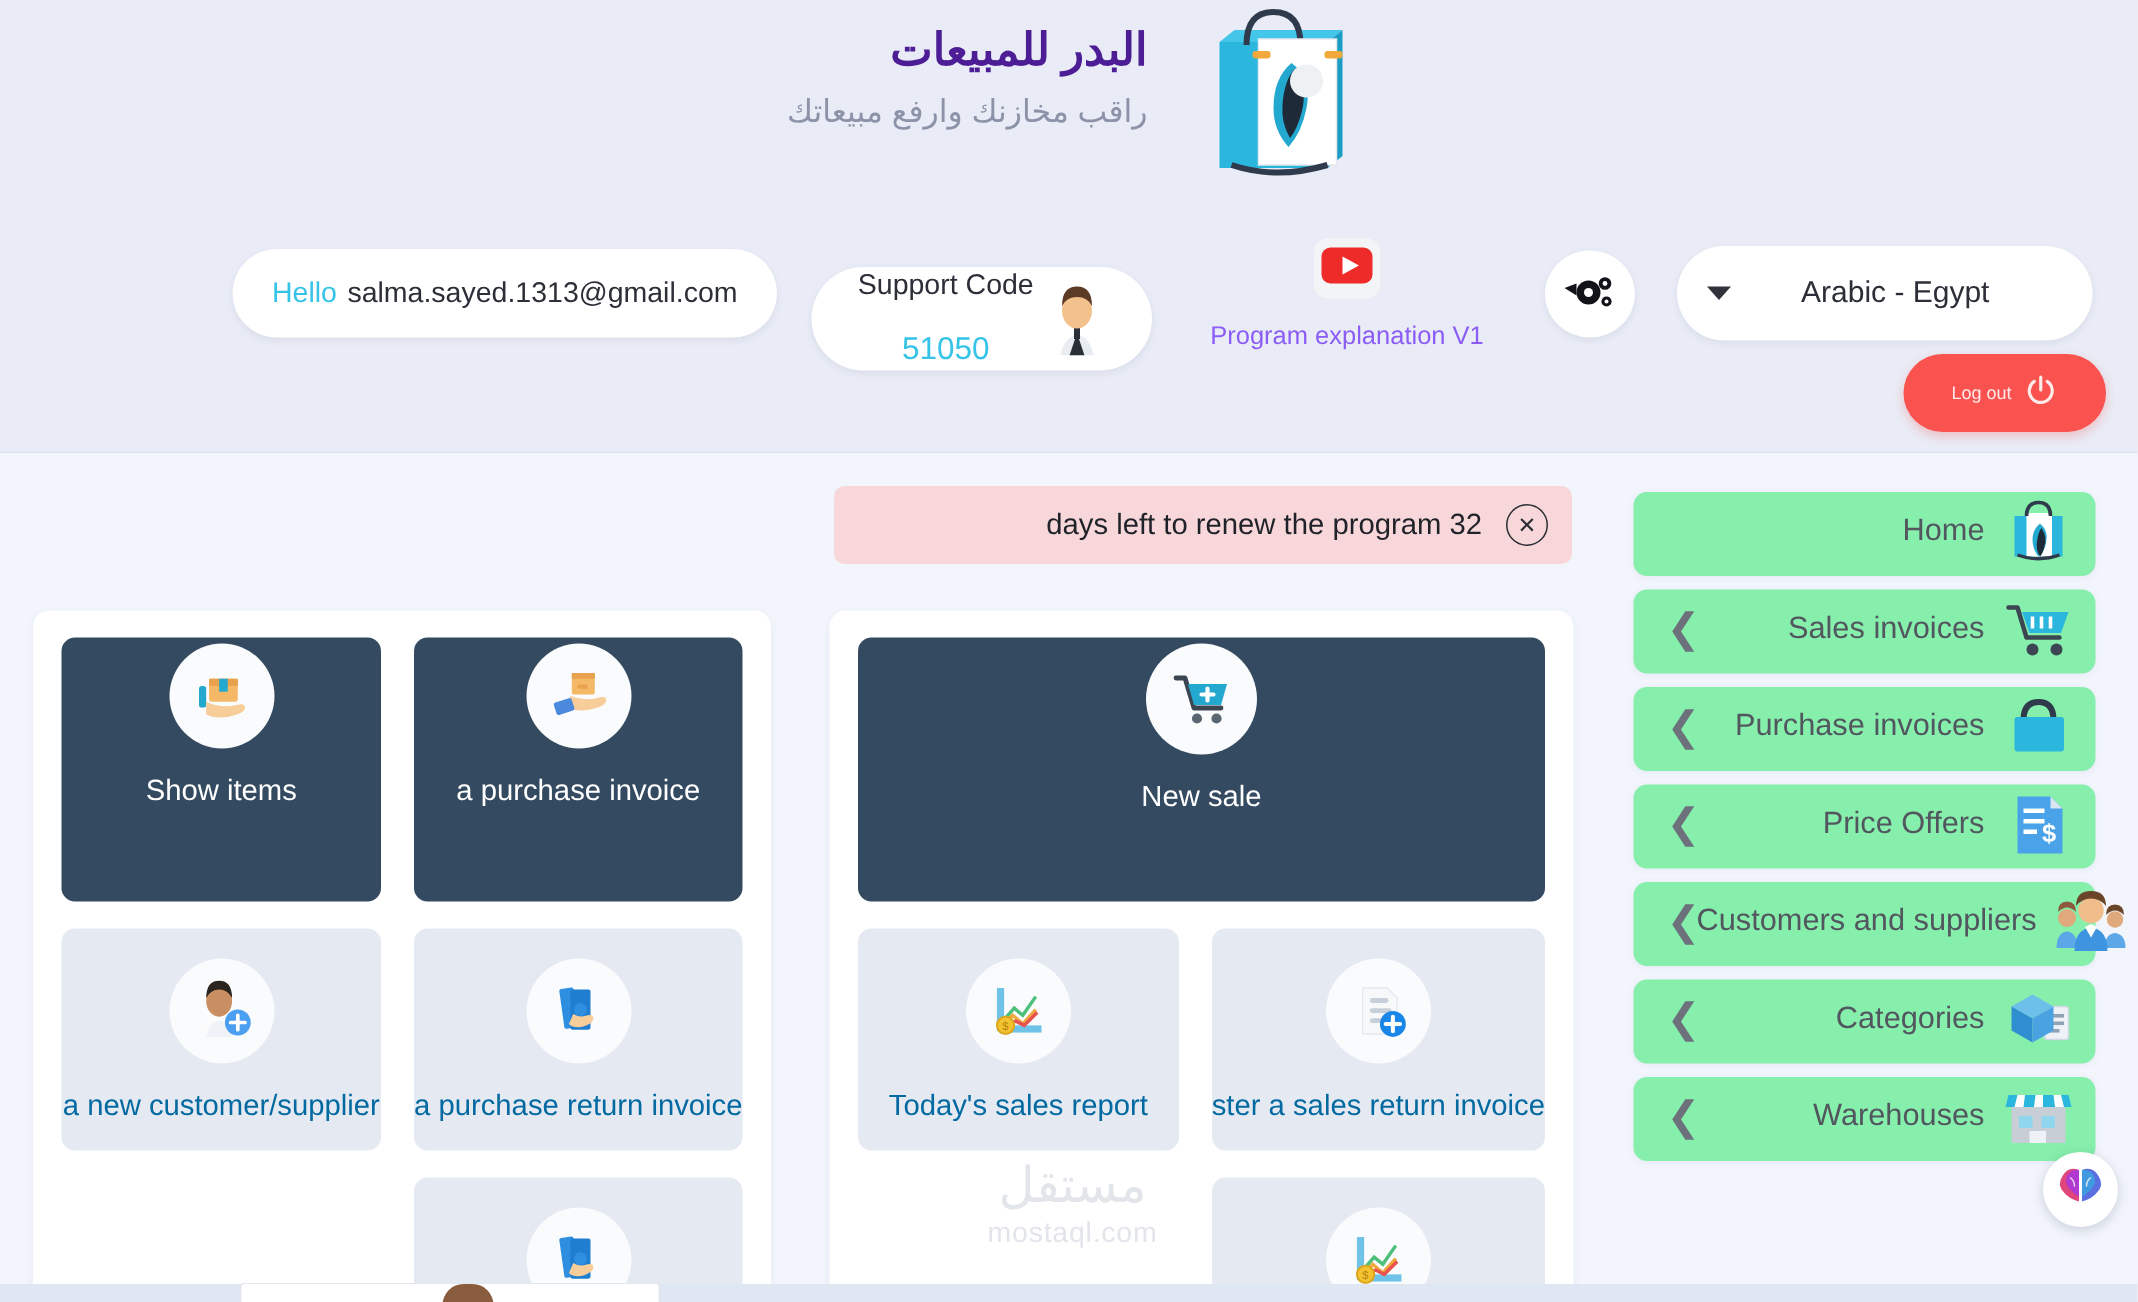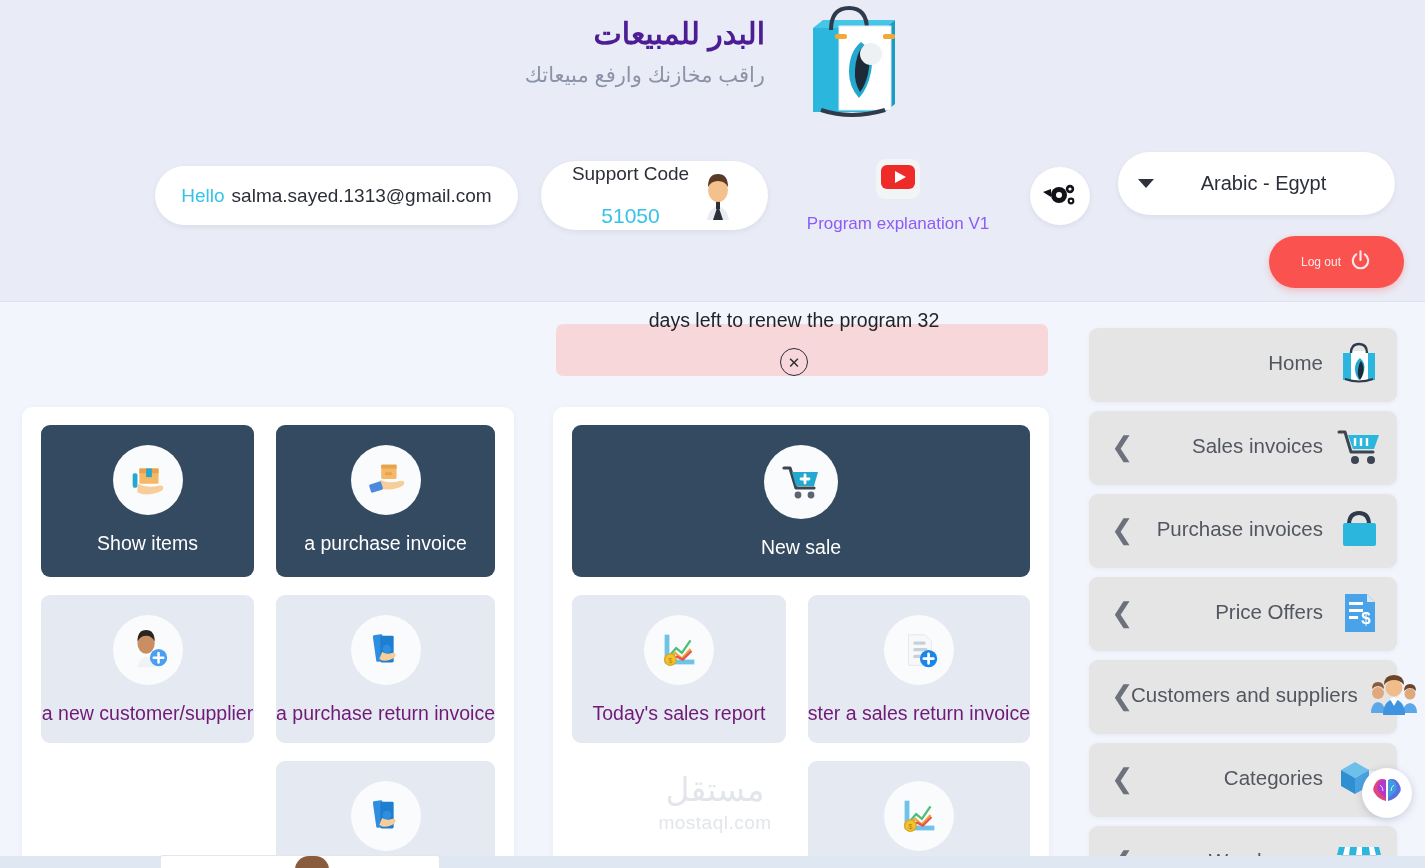--- a/index.html
+++ b/index.html
@@ -41,42 +41,42 @@
     box-shadow: 0 2px 5px rgba(80,95,130,.10);
     display: flex; align-items: center; justify-content: center;
   }
   .greet-pill {
     position: absolute; left: 155px; top: 166px; width: 363px; height: 59px;
     font-size: 19px; color: #2c2f38;
   }
   .greet-hello { color: #35c3e8; margin-right: 7px; font-weight: normal; }
 
   .support-pill {
-    position: absolute; left: 541px; top: 161px; width: 227px; height: 69px;
+    position: absolute; left: 541px; top: 178px; width: 227px; height: 69px;
     padding-right: 10px;
   }
   .support-inner { text-align: center; line-height: 1.15; padding-left: 14px; }
   .support-label { font-size: 19px; color: #2c2f38; }
   .support-code { font-size: 21px; color: #35c3e8; margin-top: 20px; }
   .support-avatar { width: 46px; height: 48px; margin-left: 6px; flex: none; }
 
   .yt-block {
     position: absolute; left: 793px; top: 155px; width: 210px; text-align: center;
   }
   .yt-icon { width: 54px; height: 50px; margin: 0 auto; display: block; }
   .yt-label { font-size: 17px; color: #8b5cf6; margin-top: 9px; }
 
   .gear-pill {
     position: absolute; left: 1030px; top: 167px; width: 60px; height: 58px;
     border-radius: 50%;
   }
   .gear-ico { width: 34px; height: 28px; }
 
   .lang-pill {
-    position: absolute; left: 1118px; top: 152px; width: 277px; height: 63px;
+    position: absolute; left: 1118px; top: 164px; width: 277px; height: 63px;
     justify-content: flex-start;
   }
   .lang-caret {
     width: 0; height: 0; margin-left: 20px; flex: none;
     border-left: 8px solid transparent; border-right: 8px solid transparent;
     border-top: 9px solid #2f323b;
   }
   .lang-name { flex: 1; text-align: center; font-size: 20px; color: #2c2f38; padding-right: 22px;}
 
   .logout-btn {
@@ -86,21 +86,21 @@
     display: flex; align-items: center; justify-content: center; gap: 8px;
     cursor: pointer;
     box-shadow: 0 3px 7px rgba(249,82,79,.3);
   }
 
   
   .notice {
     position: absolute; left: 556px; top: 324px; width: 492px; height: 52px;
     background: #f8d7da; border-radius: 7px;
     display: flex; align-items: center; justify-content: flex-end;
-    padding-right: 16px; gap: 16px; flex-direction: column;
+    padding-right: 16px; gap: 16px;
   }
   .notice-text { font-size: 19.5px; color: #1f2229; }
   .notice-close {
     width: 28px; height: 28px; border-radius: 50%;
     border: 1.6px solid #2b2e35; background: transparent;
     color: #2b2e35; font-size: 15px; line-height: 1;
     display: flex; align-items: center; justify-content: center; cursor: pointer;
     flex: none;
   }
 
@@ -115,39 +115,39 @@
 
   .tile-grid {
     position: absolute; left: 19px; top: 18px; right: 19px;
     display: grid; grid-template-columns: 1fr 1fr; gap: 18px 22px;
   }
   .tile {
     border-radius: 9px; position: relative;
     display: flex; flex-direction: column; align-items: center;
     cursor: pointer; overflow: visible;
   }
-  .tile-dark { background: #344a60; height: 152px; padding-top: 20px; }
+  .tile-dark { background: #344a60; height: 176px; padding-top: 4px; }
   .tile-light { background: #e4e9f2; height: 148px; padding-top: 20px; }
   .tile-wide { grid-column: 1 / span 2; }
   .tile-icon-circle {
     width: 70px; height: 70px; border-radius: 50%; background: #fafbfc;
     display: flex; align-items: center; justify-content: center; flex: none;
   }
   .tile-wide .tile-icon-circle { width: 74px; height: 74px; }
   .tile-label {
     margin-top: 14px; font-size: 19.5px; white-space: nowrap;
     line-height: 28px;
   }
   .tile-dark .tile-label { color: #ffffff; }
-  .tile-light .tile-label { color: #701a75; }
+  .tile-light .tile-label { color: #0369a1; }
 
   
   .sidebar { position: absolute; left: 1089px; top: 328px; width: 308px; }
   .side-item {
-    height: 74px; margin-bottom: 9px; background: #e5e5e5; border-radius: 9px;
+    height: 56px; margin-bottom: 9px; background: #86efac; border-radius: 9px;
     box-shadow: 0 1px 4px rgba(90,105,145,.07);
     display: flex; align-items: center; padding: 0 14px 4px 22px;
     cursor: pointer;
   }
   .side-arrow {
     font-size: 27px; color: #6c717b; flex: none; width: 20px;
     font-family: "DejaVu Sans", sans-serif; line-height: 1;
   }
   .side-arrow.hidden { visibility: hidden; }
   .side-label {

